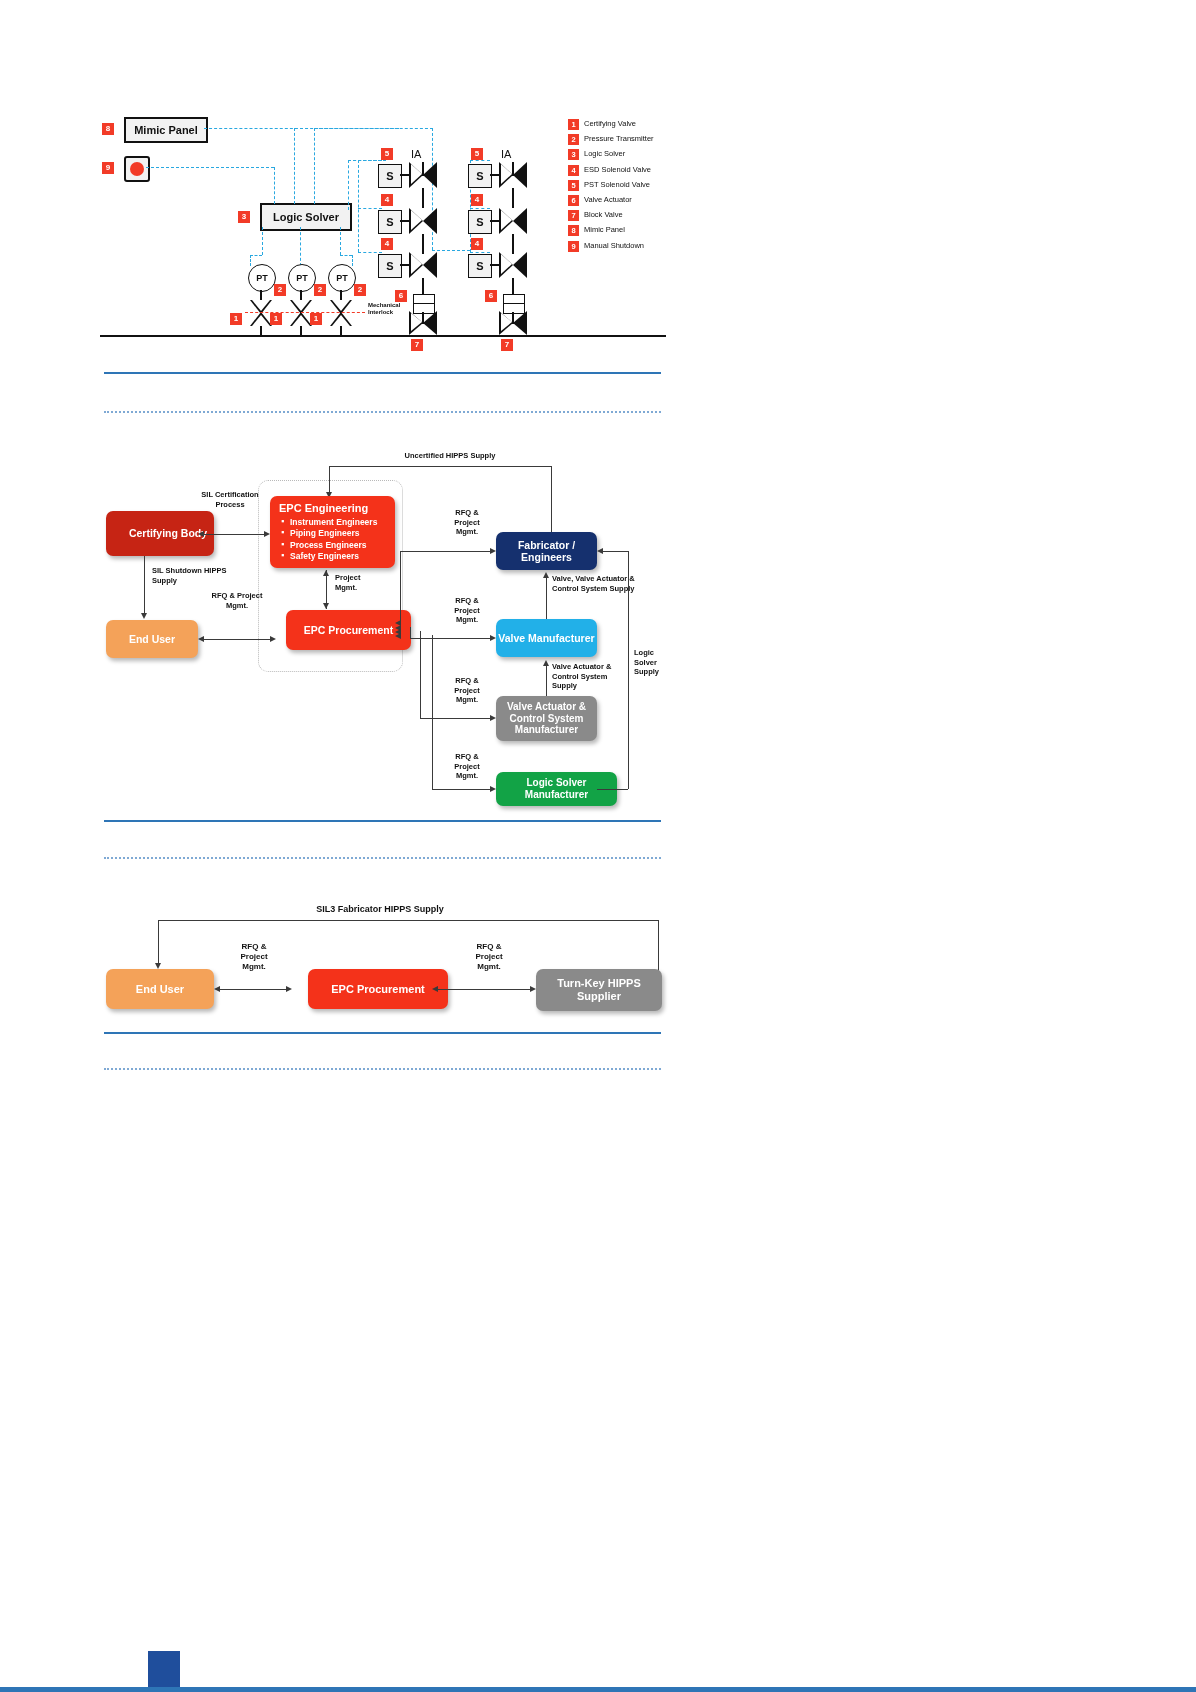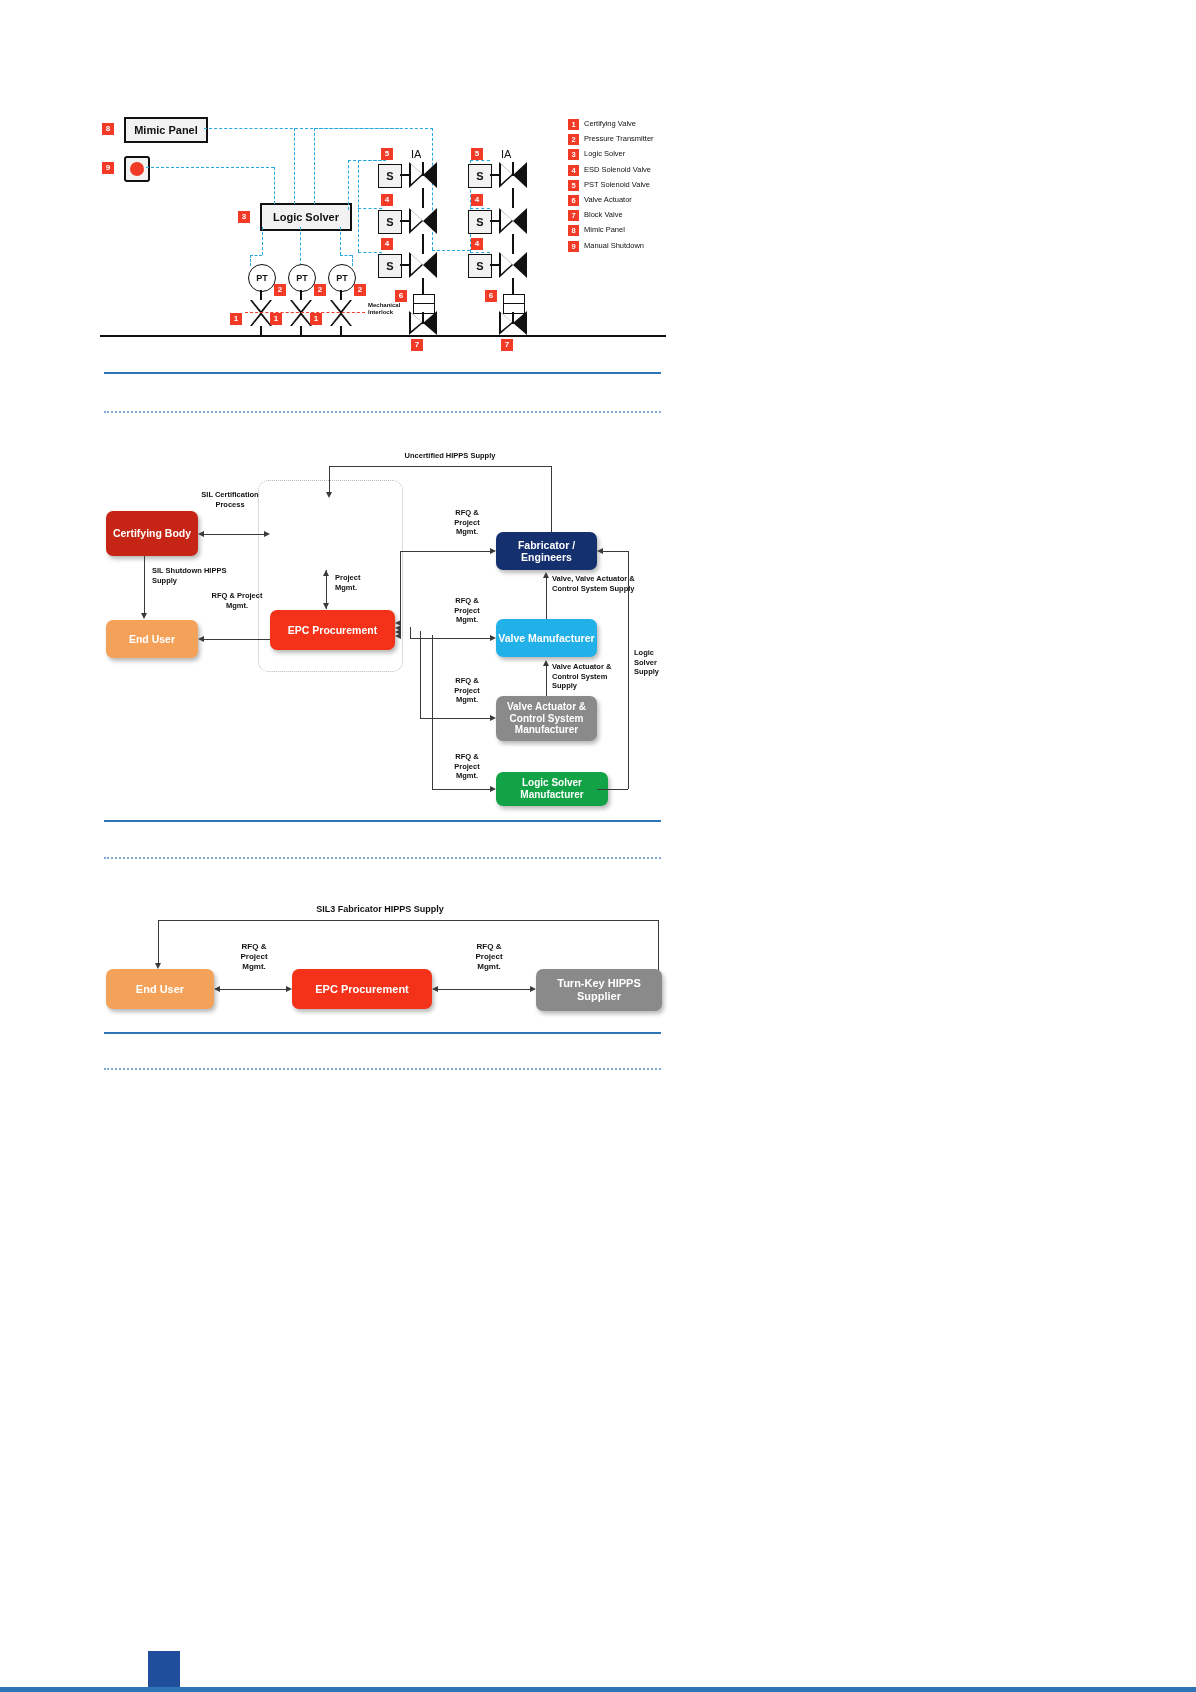--- a/index.html
+++ b/index.html
@@ -82,21 +82,21 @@
   
   #fig2{position:absolute;left:100px;top:448px;width:566px;height:365px;}
   .node{
     position:absolute;border-radius:7px;color:#ffffff;font-weight:bold;
     display:flex;align-items:center;justify-content:center;text-align:center;
     box-shadow:2px 3px 4px rgba(0,0,0,.28);line-height:1.18;
   }
   .n-cert{background:#c62414;}
   .n-end{background:#f4a259;}
   .n-eng{background:#f4321a;align-items:flex-start;justify-content:flex-start;text-align:left;}
-  .n-proc{background:#f4321a;}
+  .n-proc{background:#f4321a;margin-left:16px;}
   .n-fab{background:#15306e;}
   .n-valve{background:#22b0e8;}
   .n-act{background:#8a8a8a;}
   .n-logic{background:#12a346;}
   .dashbox{position:absolute;border:1px dotted #b9b9b9;border-radius:10px;}
   .flbl{position:absolute;font-size:7.5px;font-weight:bold;color:#111;line-height:9.5px;}
   .ar-h{position:absolute;height:0;border-top:1.3px solid #3a3a3a;}
   .ar-v{position:absolute;width:0;border-left:1.3px solid #3a3a3a;}
   .ahead{position:absolute;width:0;height:0;}
   .ah-r{border-top:3.4px solid transparent;border-bottom:3.4px solid transparent;border-left:6px solid #3a3a3a;}
@@ -345,38 +345,47 @@
   <div id="fig2">
 
     <div class="dashbox" style="left:158px;top:32px;width:143px;height:190px;"></div>
 
     <div class="flbl" style="left:285px;top:3px;width:130px;text-align:center;">Uncertified HIPPS Supply</div>
     <div class="ar-h" style="left:229px;top:18px;width:222px;"></div>
     <div class="ar-v" style="left:229px;top:18px;height:26px;"></div>
     <div class="ahead ah-d" style="left:225.6px;top:44px;"></div>
     <div class="ar-v" style="left:451px;top:18px;height:70px;"></div>
 
-    <div class="node n-cert" style="left:6px;top:63px;width:92px;height:45px;font-size:10.5px;">Certifying Body</div>
+    <div class="node n-cert" style="left:6px;top:63px;width:92px;height:45px;font-size:10.5px;padding-left:16px;">Certifying Body</div>
 
     <div class="flbl" style="left:100px;top:42px;width:60px;text-align:center;">SIL Certification Process</div>
     <div class="ar-h" style="left:104px;top:86px;width:60px;"></div>
     <div class="ahead ah-l" style="left:98px;top:82.6px;"></div>
     <div class="ahead ah-r" style="left:164px;top:82.6px;"></div>
 
     <div class="flbl" style="left:52px;top:118px;width:90px;">SIL Shutdown HIPPS Supply</div>
     <div class="ar-v" style="left:44px;top:108px;height:57px;"></div>
     <div class="ahead ah-d" style="left:40.6px;top:165px;"></div>
 
     <div class="node n-end" style="left:6px;top:172px;width:92px;height:38px;font-size:10.5px;">End User</div>
 
     <div class="flbl" style="left:110px;top:143px;width:54px;text-align:center;">RFQ &amp; Project Mgmt.</div>
     <div class="ar-h" style="left:104px;top:191px;width:66px;"></div>
     <div class="ahead ah-l" style="left:98px;top:187.6px;"></div>
     <div class="ahead ah-r" style="left:170px;top:187.6px;"></div>
 
+    <div class="node n-eng" style="left:170px;top:48px;width:125px;height:72px;flex-direction:column;">
+      <div class="engtitle">EPC Engineering</div>
+      <ul class="englist">
+        <li>Instrument Engineers</li>
+        <li>Piping Engineers</li>
+        <li>Process Engineers</li>
+        <li>Safety Engineers</li>
+      </ul>
+    </div>
 
     <div class="flbl" style="left:235px;top:125px;width:40px;">Project Mgmt.</div>
     <div class="ar-v" style="left:226px;top:122px;height:39px;"></div>
     <div class="ahead ah-u" style="left:222.6px;top:122px;"></div>
     <div class="ahead ah-d" style="left:222.6px;top:155px;"></div>
 
     <div class="node n-proc" style="left:170px;top:162px;width:125px;height:40px;font-size:10.5px;">EPC Procurement</div>
 
     <div class="flbl" style="left:345px;top:60px;width:44px;text-align:center;">RFQ &amp; Project Mgmt.</div>
     <div class="node n-fab" style="left:396px;top:84px;width:101px;height:38px;font-size:10.5px;flex-direction:column;">Fabricator / Engineers</div>
@@ -401,21 +410,21 @@
     <div class="ahead ah-u" style="left:442.6px;top:212px;"></div>
 
     <div class="flbl" style="left:345px;top:228px;width:44px;text-align:center;">RFQ &amp; Project Mgmt.</div>
     <div class="node n-act" style="left:396px;top:248px;width:101px;height:45px;font-size:10px;flex-direction:column;">Valve Actuator &amp; Control System Manufacturer</div>
     <div class="ar-h" style="left:320px;top:270px;width:70px;"></div>
     <div class="ahead ah-r" style="left:390px;top:266.6px;"></div>
     <div class="ar-v" style="left:320px;top:183px;height:87px;"></div>
     <div class="ahead ah-l" style="left:295px;top:180.6px;"></div>
 
     <div class="flbl" style="left:345px;top:304px;width:44px;text-align:center;">RFQ &amp; Project Mgmt.</div>
-    <div class="node n-logic" style="left:396px;top:324px;width:112px;height:34px;font-size:10px;flex-direction:column;">Logic Solver Manufacturer</div>
+    <div class="node n-logic" style="left:396px;top:324px;width:121px;height:34px;font-size:10px;flex-direction:column;">Logic Solver Manufacturer</div>
     <div class="ar-h" style="left:332px;top:341px;width:58px;"></div>
     <div class="ahead ah-r" style="left:390px;top:337.6px;"></div>
     <div class="ar-v" style="left:332px;top:187px;height:154px;"></div>
     <div class="ahead ah-l" style="left:295px;top:184.6px;"></div>
 
     <div class="flbl" style="left:534px;top:200px;width:36px;">Logic Solver Supply</div>
     <div class="ar-h" style="left:497px;top:341px;width:31px;"></div>
     <div class="ar-v" style="left:528px;top:103px;height:238px;"></div>
     <div class="ar-h" style="left:503px;top:103px;width:25px;"></div>
     <div class="ahead ah-l" style="left:497px;top:99.6px;"></div>

